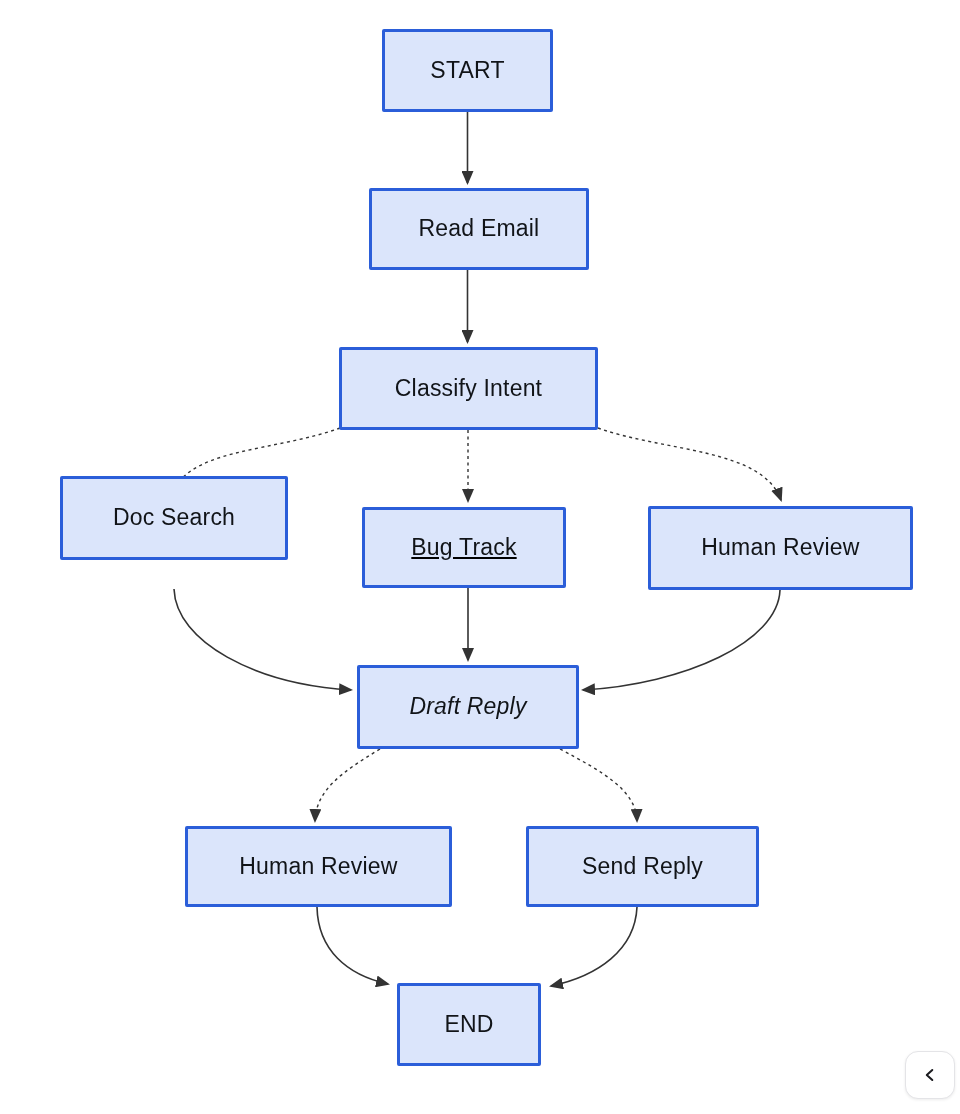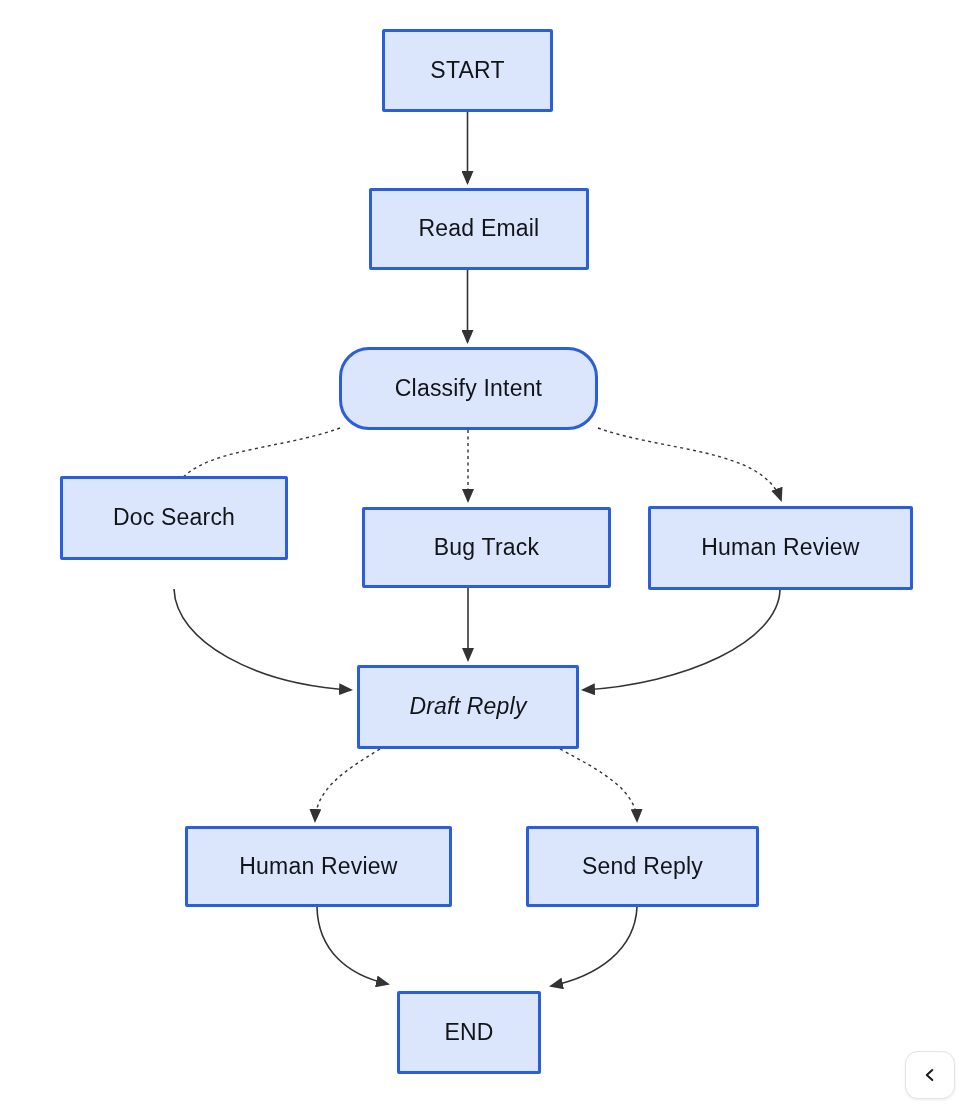--- a/index.html
+++ b/index.html
@@ -76,37 +76,37 @@
         <polyline points="14.5,6.5 8.5,12 14.5,17.5" stroke="#1b1b1f" stroke-width="2.2" stroke-linecap="round" stroke-linejoin="round"></polyline>
       </svg>
     </span>
   </button>
 <div class="node" style="left: 382px; top: 29px; width: 171px; height: 83px;">
       <span class="node-label">START</span>
     </div>
     <div class="node" style="left: 357px; top: 188px; width: 220px; height: 82px; margin-left: 12px;">
       <span class="node-label">Read Email</span>
     </div>
-    <div class="node" style="left: 339px; top: 347px; width: 259px; height: 83px; border-radius: 30px;">
+    <div class="node" style="left: 339px; top: 347px; width: 259px; height: 83px;">
       <span class="node-label">Classify Intent</span>
     </div>
     <div class="node" style="left: 60px; top: 476px; width: 228px; height: 84px;">
       <span class="node-label">Doc Search</span>
     </div>
-    <div class="node" style="left: 362px; top: 507px; width: 249px; height: 81px;">
+    <div class="node" style="left: 362px; top: 507px; width: 204px; height: 81px; text-decoration: underline;">
       <span class="node-label">Bug Track</span>
     </div>
     <div class="node" style="left: 648px; top: 506px; width: 265px; height: 84px;">
       <span class="node-label">Human Review</span>
     </div>
     <div class="node" style="left: 357px; top: 665px; width: 222px; height: 84px; font-style: italic;">
       <span class="node-label">Draft Reply</span>
     </div>
     <div class="node" style="left: 185px; top: 826px; width: 267px; height: 81px;">
       <span class="node-label">Human Review</span>
     </div>
     <div class="node" style="left: 526px; top: 826px; width: 233px; height: 81px;">
       <span class="node-label">Send Reply</span>
     </div>
-    <div class="node" style="left: 397px; top: 983px; width: 144px; height: 83px; margin-top: 8px;">
+    <div class="node" style="left: 397px; top: 983px; width: 144px; height: 83px;">
       <span class="node-label">END</span>
     </div>
   </div>
 
 </body></html>

